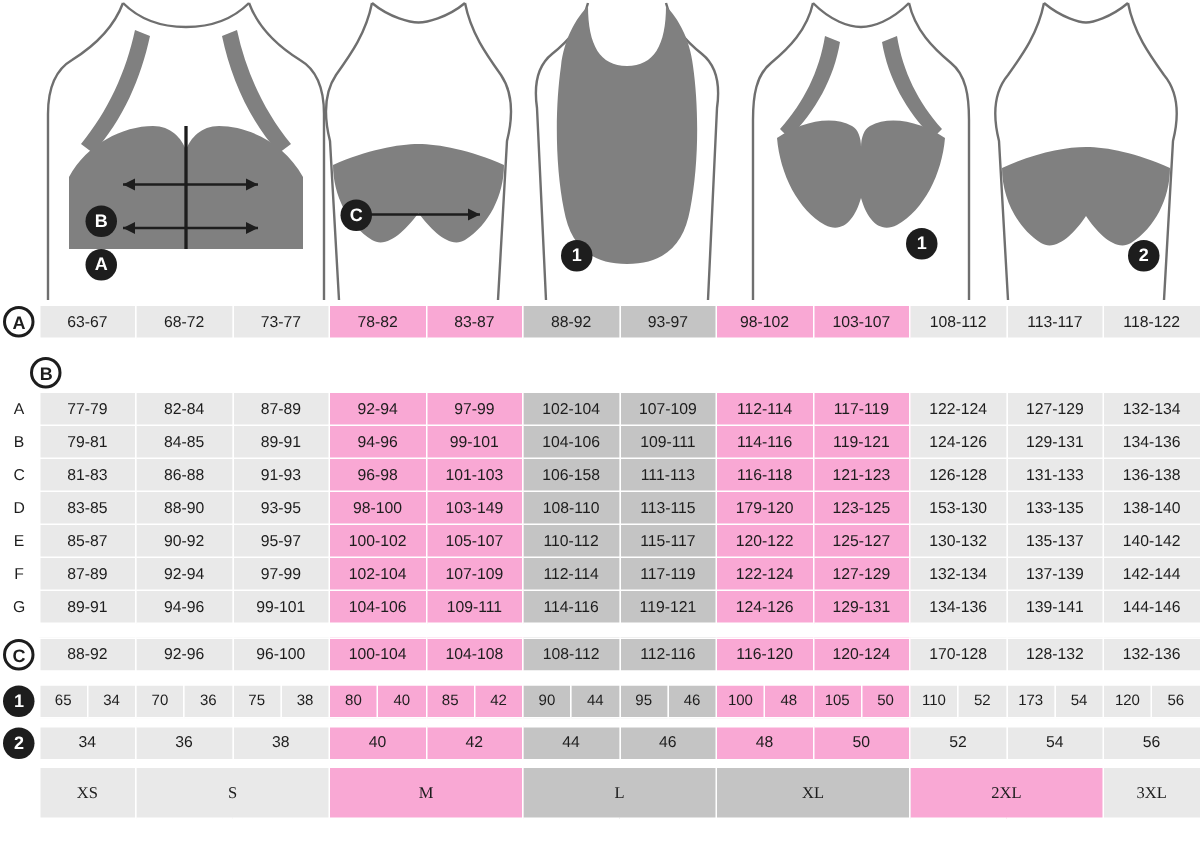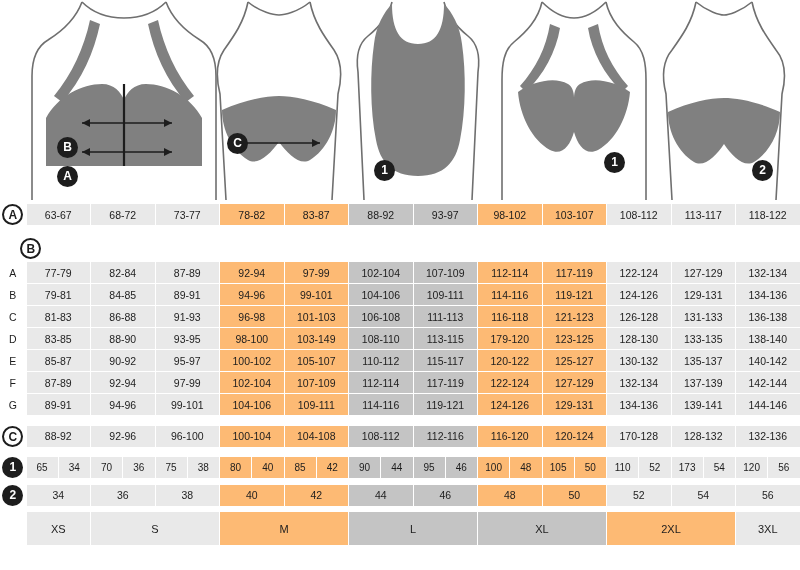--- a/index.html
+++ b/index.html
@@ -40,21 +40,21 @@
   .tbl td {
     border: 1px solid #ffffff;
     height: 22px;
     font-size: 10.5px;
     text-align: center;
     color: #1d1d1d;
     padding: 0;
     white-space: nowrap;
   }
   .g-light { background: #e9e9e9; }
-  .g-mid   { background: #fdba74; }
+  .g-mid   { background: #f9a8d4; }
   .g-dark  { background: #c4c4c4; }
   .white   { background: #ffffff; }
 
   .rowlabel {
     background: #ffffff;
     font-size: 10.5px;
     text-align: left;
     padding-left: 4px;
     border: none !important;
     width: 26px;
@@ -76,21 +76,21 @@
     border-radius: 50%;
     border: 2px solid #1d1d1d;
     background: #fff;
     color: #1d1d1d;
     font-size: 12px;
     font-weight: bold;
     line-height: 18px;
     text-align: center;
   }
   .spacer-row td { border: none; background: #fff; height: 9px; }
-  .sizes td { height: 34px; font-size: 11px; }
+  .sizes td { height: 34px; font-size: 11px; font-family: Liberation Serif, serif; }
   .mini td { font-size: 10px; }
 </style>
 </head>
 <body>
 
 <div id="page">
 
   <div class="illus">
 
     <div class="fig" style="left:24px;">
@@ -275,40 +275,40 @@
         <td class="g-light">129-131</td>
         <td class="g-light">134-136</td>
       </tr>
       <tr>
         <td class="rowlabel">C</td>
         <td class="g-light">81-83</td>
         <td class="g-light">86-88</td>
         <td class="g-light">91-93</td>
         <td class="g-mid">96-98</td>
         <td class="g-mid">101-103</td>
-        <td class="g-dark">106-108</td>
+        <td class="g-dark">106-158</td>
         <td class="g-dark">111-113</td>
         <td class="g-mid">116-118</td>
         <td class="g-mid">121-123</td>
         <td class="g-light">126-128</td>
         <td class="g-light">131-133</td>
         <td class="g-light">136-138</td>
       </tr>
       <tr>
         <td class="rowlabel">D</td>
         <td class="g-light">83-85</td>
         <td class="g-light">88-90</td>
         <td class="g-light">93-95</td>
         <td class="g-mid">98-100</td>
         <td class="g-mid">103-149</td>
         <td class="g-dark">108-110</td>
         <td class="g-dark">113-115</td>
         <td class="g-mid">179-120</td>
         <td class="g-mid">123-125</td>
-        <td class="g-light">128-130</td>
+        <td class="g-light">153-130</td>
         <td class="g-light">133-135</td>
         <td class="g-light">138-140</td>
       </tr>
       <tr>
         <td class="rowlabel">E</td>
         <td class="g-light">85-87</td>
         <td class="g-light">90-92</td>
         <td class="g-light">95-97</td>
         <td class="g-mid">100-102</td>
         <td class="g-mid">105-107</td>

